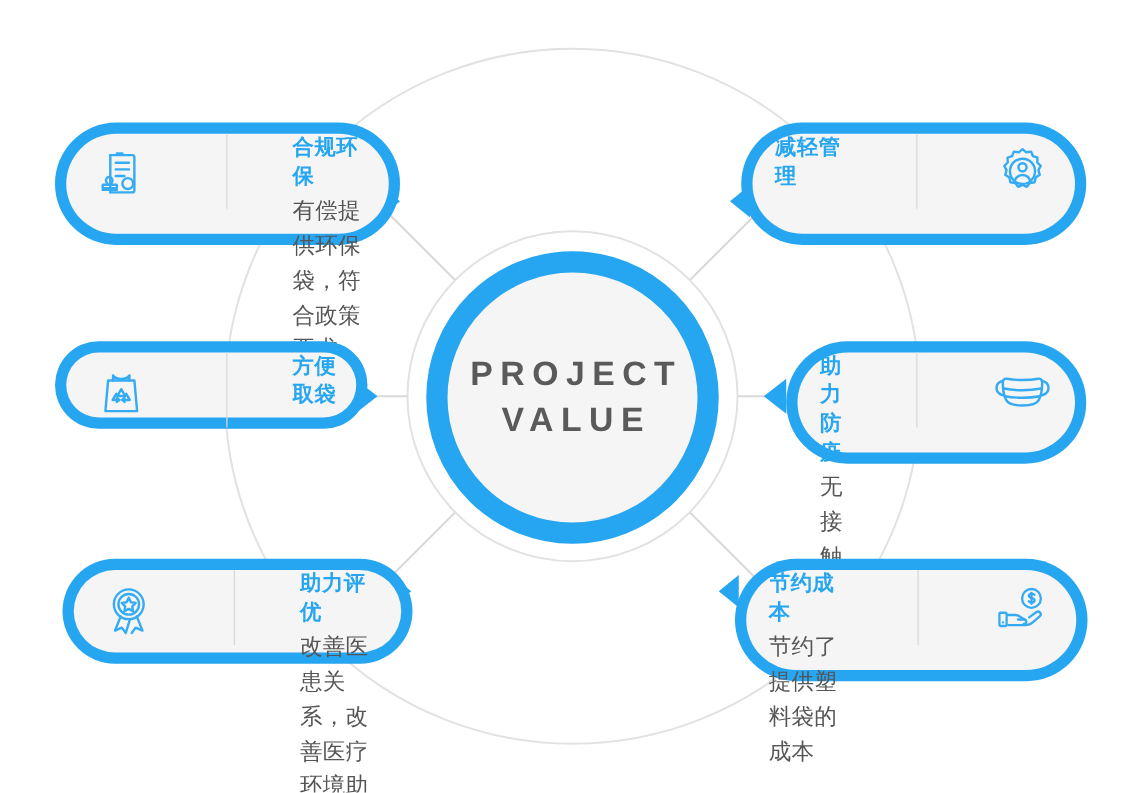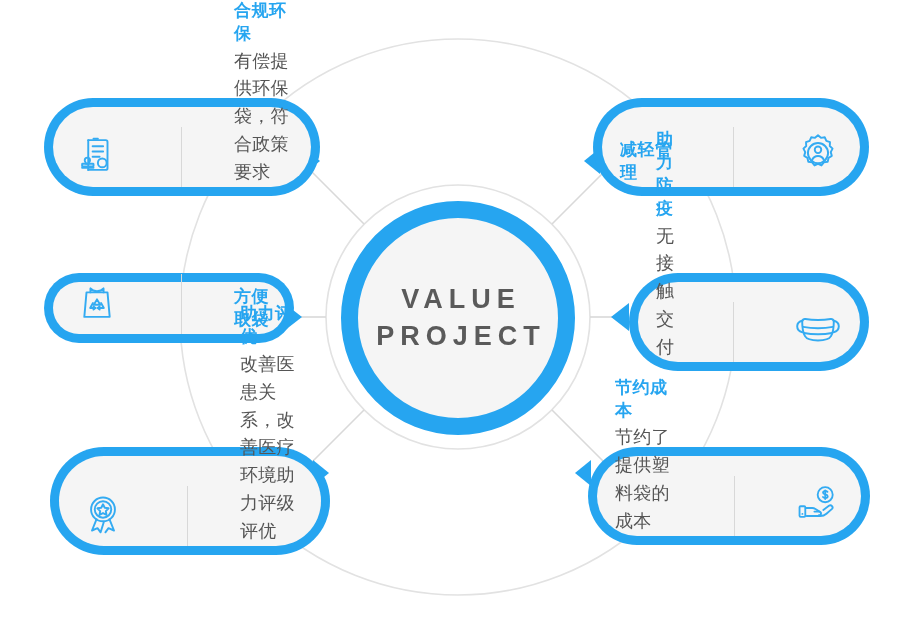--- a/index.html
+++ b/index.html
@@ -51,21 +51,21 @@
     border-radius:999px;
     box-sizing:border-box;
     padding:9px;
   }
   .card-inner{
     width:100%;height:100%;
     background:var(--cardbg);
     border-radius:999px;
     box-sizing:border-box;
     display:flex;
-    align-items:flex-end;
+    align-items:flex-start;
     padding:0 6px;
     gap:40px;
   }
   .card-icon{
     flex:0 0 auto;
     width:64px;height:64px;
     display:flex;align-items:center;justify-content:center;
   }
   .card-icon svg{display:block;}
   .divider{
@@ -143,22 +143,22 @@
       <line x1="552" y1="224" x2="616" y2="160"></line>
       <line x1="364" y1="410" x2="300" y2="474"></line>
       <line x1="552" y1="410" x2="616" y2="474"></line>
 
       <line x1="326" y1="317" x2="300" y2="317"></line>
       <line x1="590" y1="317" x2="616" y2="317"></line>
     </g>
   </svg>
 
   <div class="hub">
+    <div class="hub-line">PROJECT</div>
     <div class="hub-line">VALUE</div>
-    <div class="hub-line">PROJECT</div>
   </div>
 
   <div class="tail tl" style="left:304px;top:148px;"></div>
   <div class="tail tr" style="left:584px;top:148px;"></div>
   <div class="tail ml" style="left:284px;top:303px;"></div>
   <div class="tail mr" style="left:611px;top:303px;"></div>
   <div class="tail tl" style="left:313px;top:460px;"></div>
   <div class="tail tr" style="left:575px;top:460px;"></div>
 
   <div class="card left" style="left:44px;top:98px;width:276px;height:98px;">
@@ -232,21 +232,21 @@
           <path d="M11 13c0-2 1.6-3.2 3.4-2.9 4 .7 8.6 1.1 13.6 1.1s9.6-.4 13.6-1.1c1.8-.3 3.4.9 3.4 2.9 0 6.5-1.1 12.2-3 15.6-1.6 2.9-7.2 4.6-14 4.6s-12.4-1.7-14-4.6C12.1 25.2 11 19.5 11 13z"></path>
           <path d="M11.5 11.8C8.4 12.6 5.6 14.6 5.6 18c0 3.4 2.4 5.6 5.6 6.4"></path>
           <path d="M44.5 11.8c3.1.8 5.9 2.8 5.9 6.2 0 3.4-2.4 5.6-5.6 6.4"></path>
           <path d="M12 18.6c5 1 11 1.5 16 1.5s11-.5 16-1.5"></path>
           <path d="M13 25.2c4.6.9 10 1.3 15 1.3s10.4-.4 15-1.3"></path>
         </svg>
       </div>
     </div>
   </div>
 
-  <div class="card left" style="left:50px;top:447px;width:280px;height:108px;">
+  <div class="card left" style="left:50px;top:447px;width:280px;height:84px;">
     <div class="card-inner">
       <div class="card-icon">
         <svg width="44" height="44" viewBox="0 0 48 48" fill="none" stroke="#34abf2" stroke-width="2.1" stroke-linecap="round" stroke-linejoin="round">
           <circle cx="24" cy="19" r="13"></circle>
           <circle cx="24" cy="19" r="9"></circle>
           <path d="M24 13.4l1.9 3.8 4.2.6-3 3 .7 4.2-3.8-2-3.8 2 .7-4.2-3-3 4.2-.6z"></path>
           <path d="M17 29.6L12 42l6-2.6L21.4 44l3.4-11"></path>
           <path d="M31 29.6L36 42l-6-2.6L26.6 44"></path>
         </svg>
       </div>

